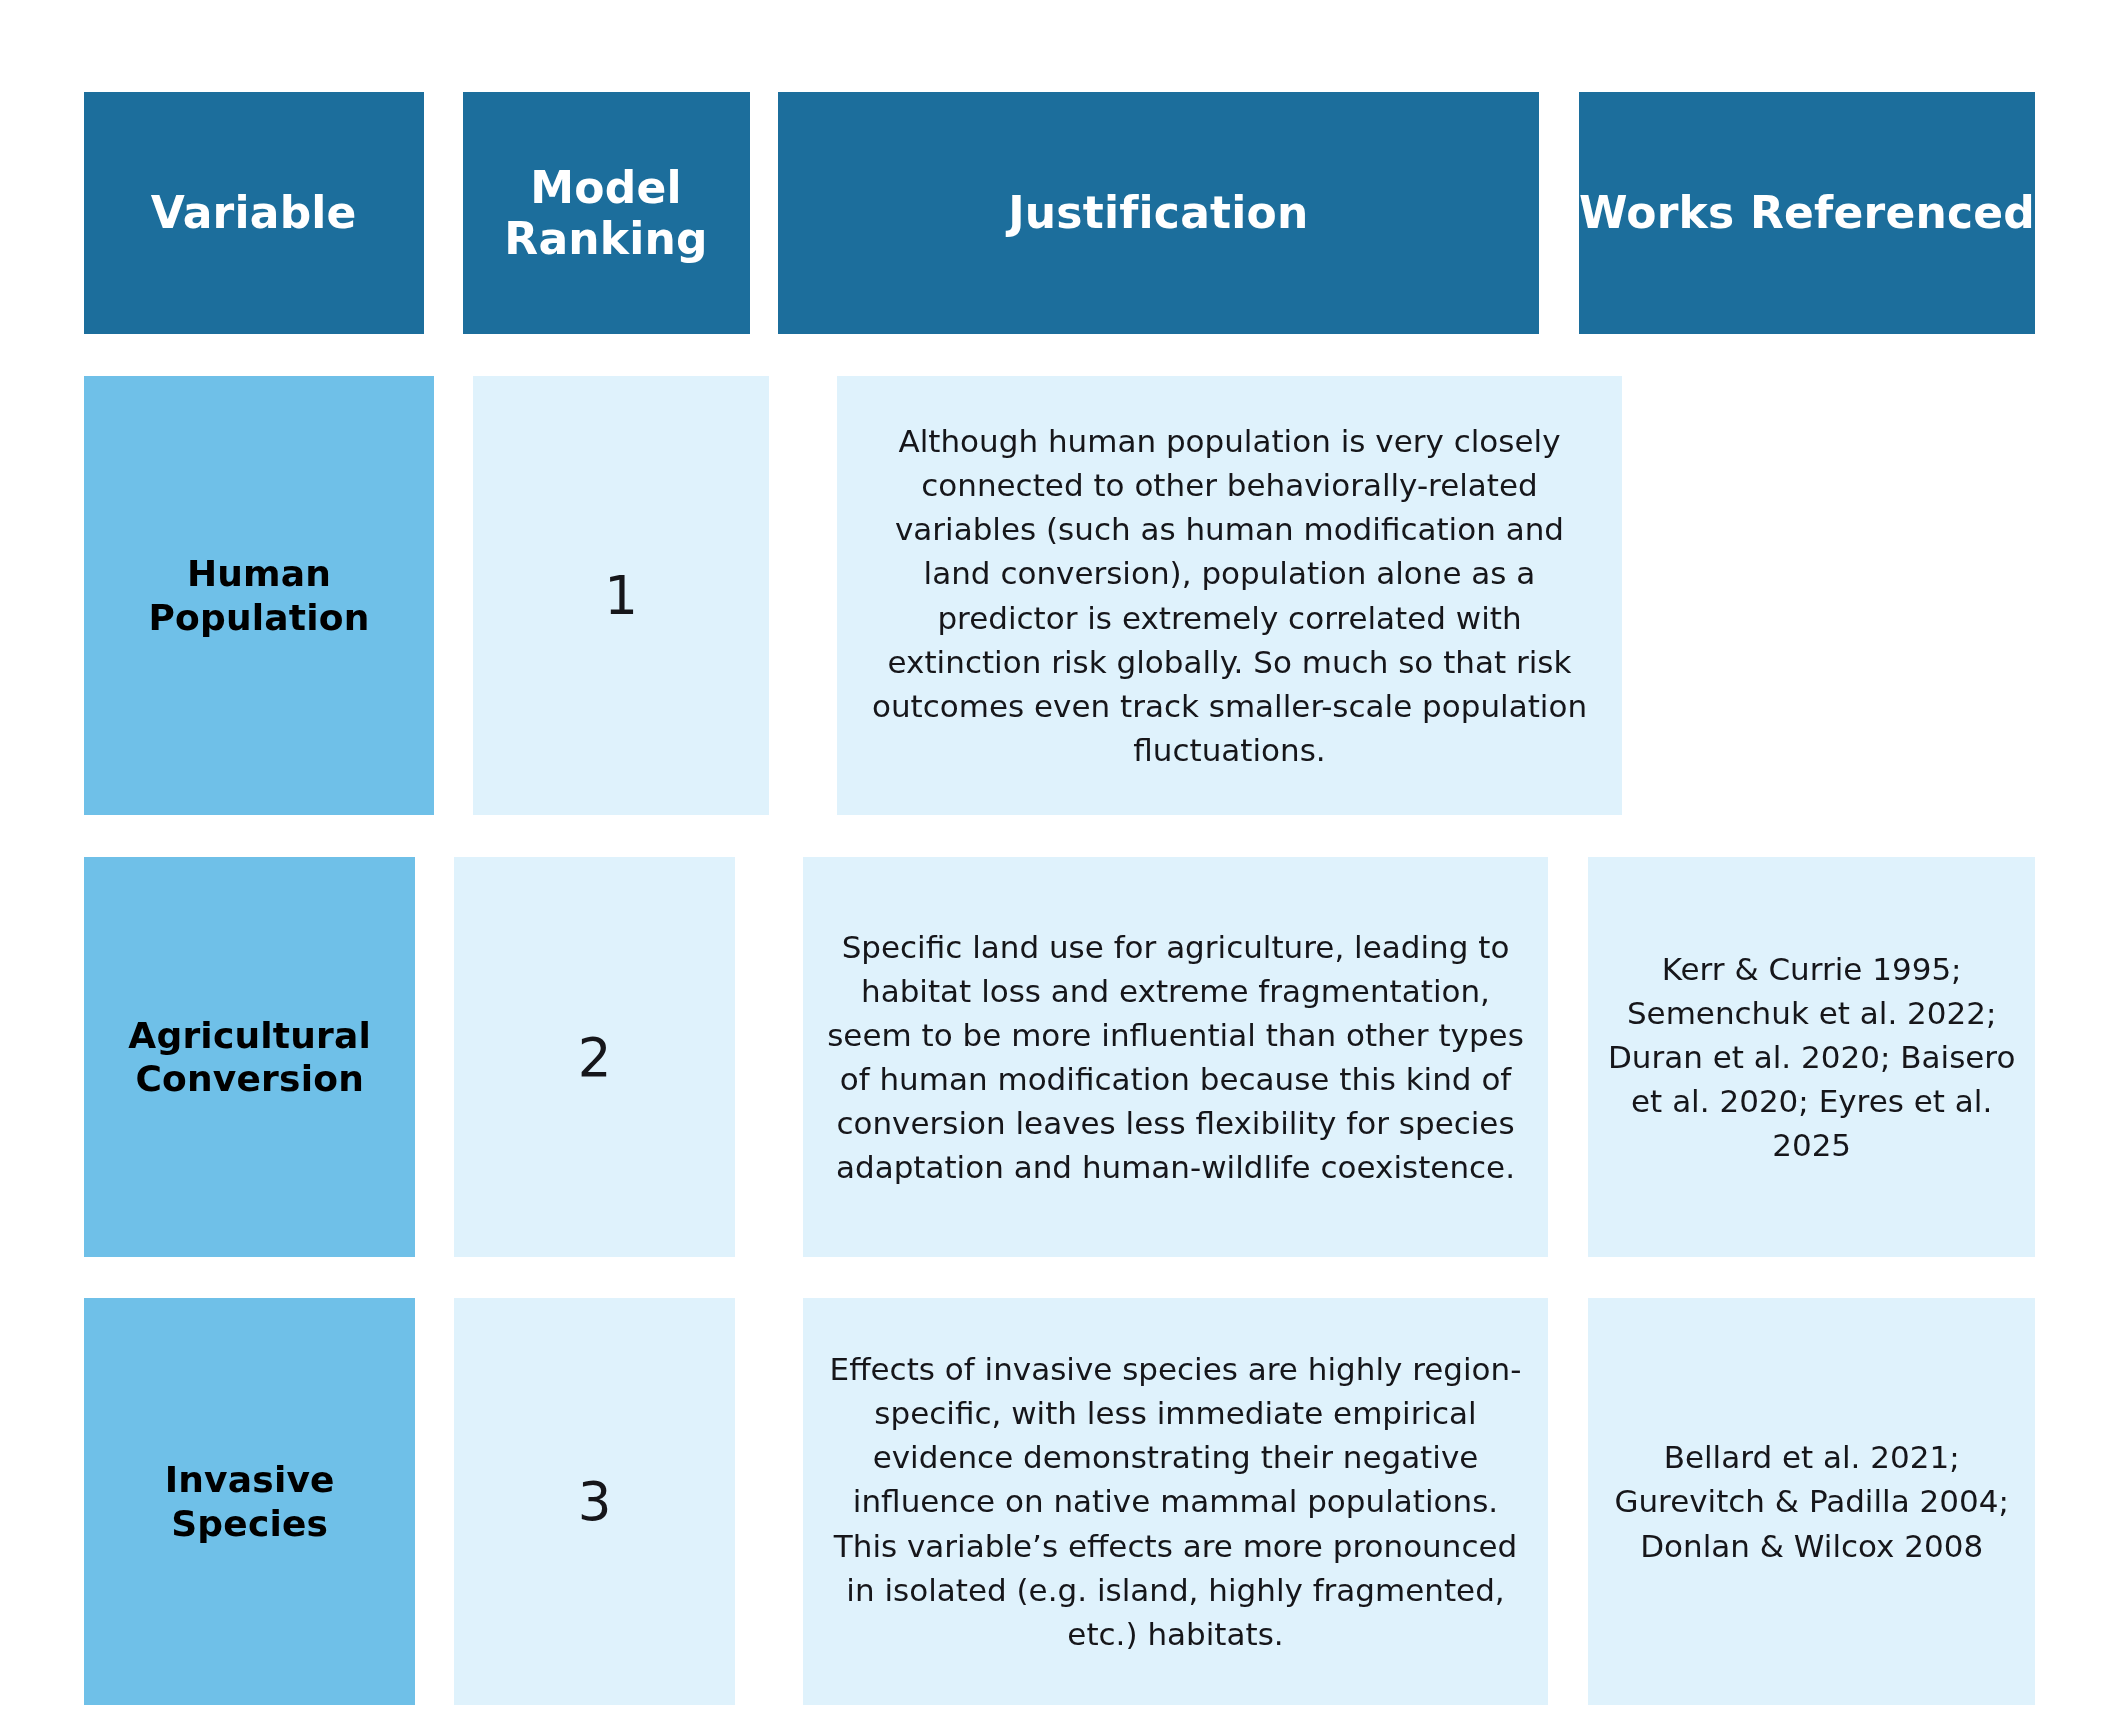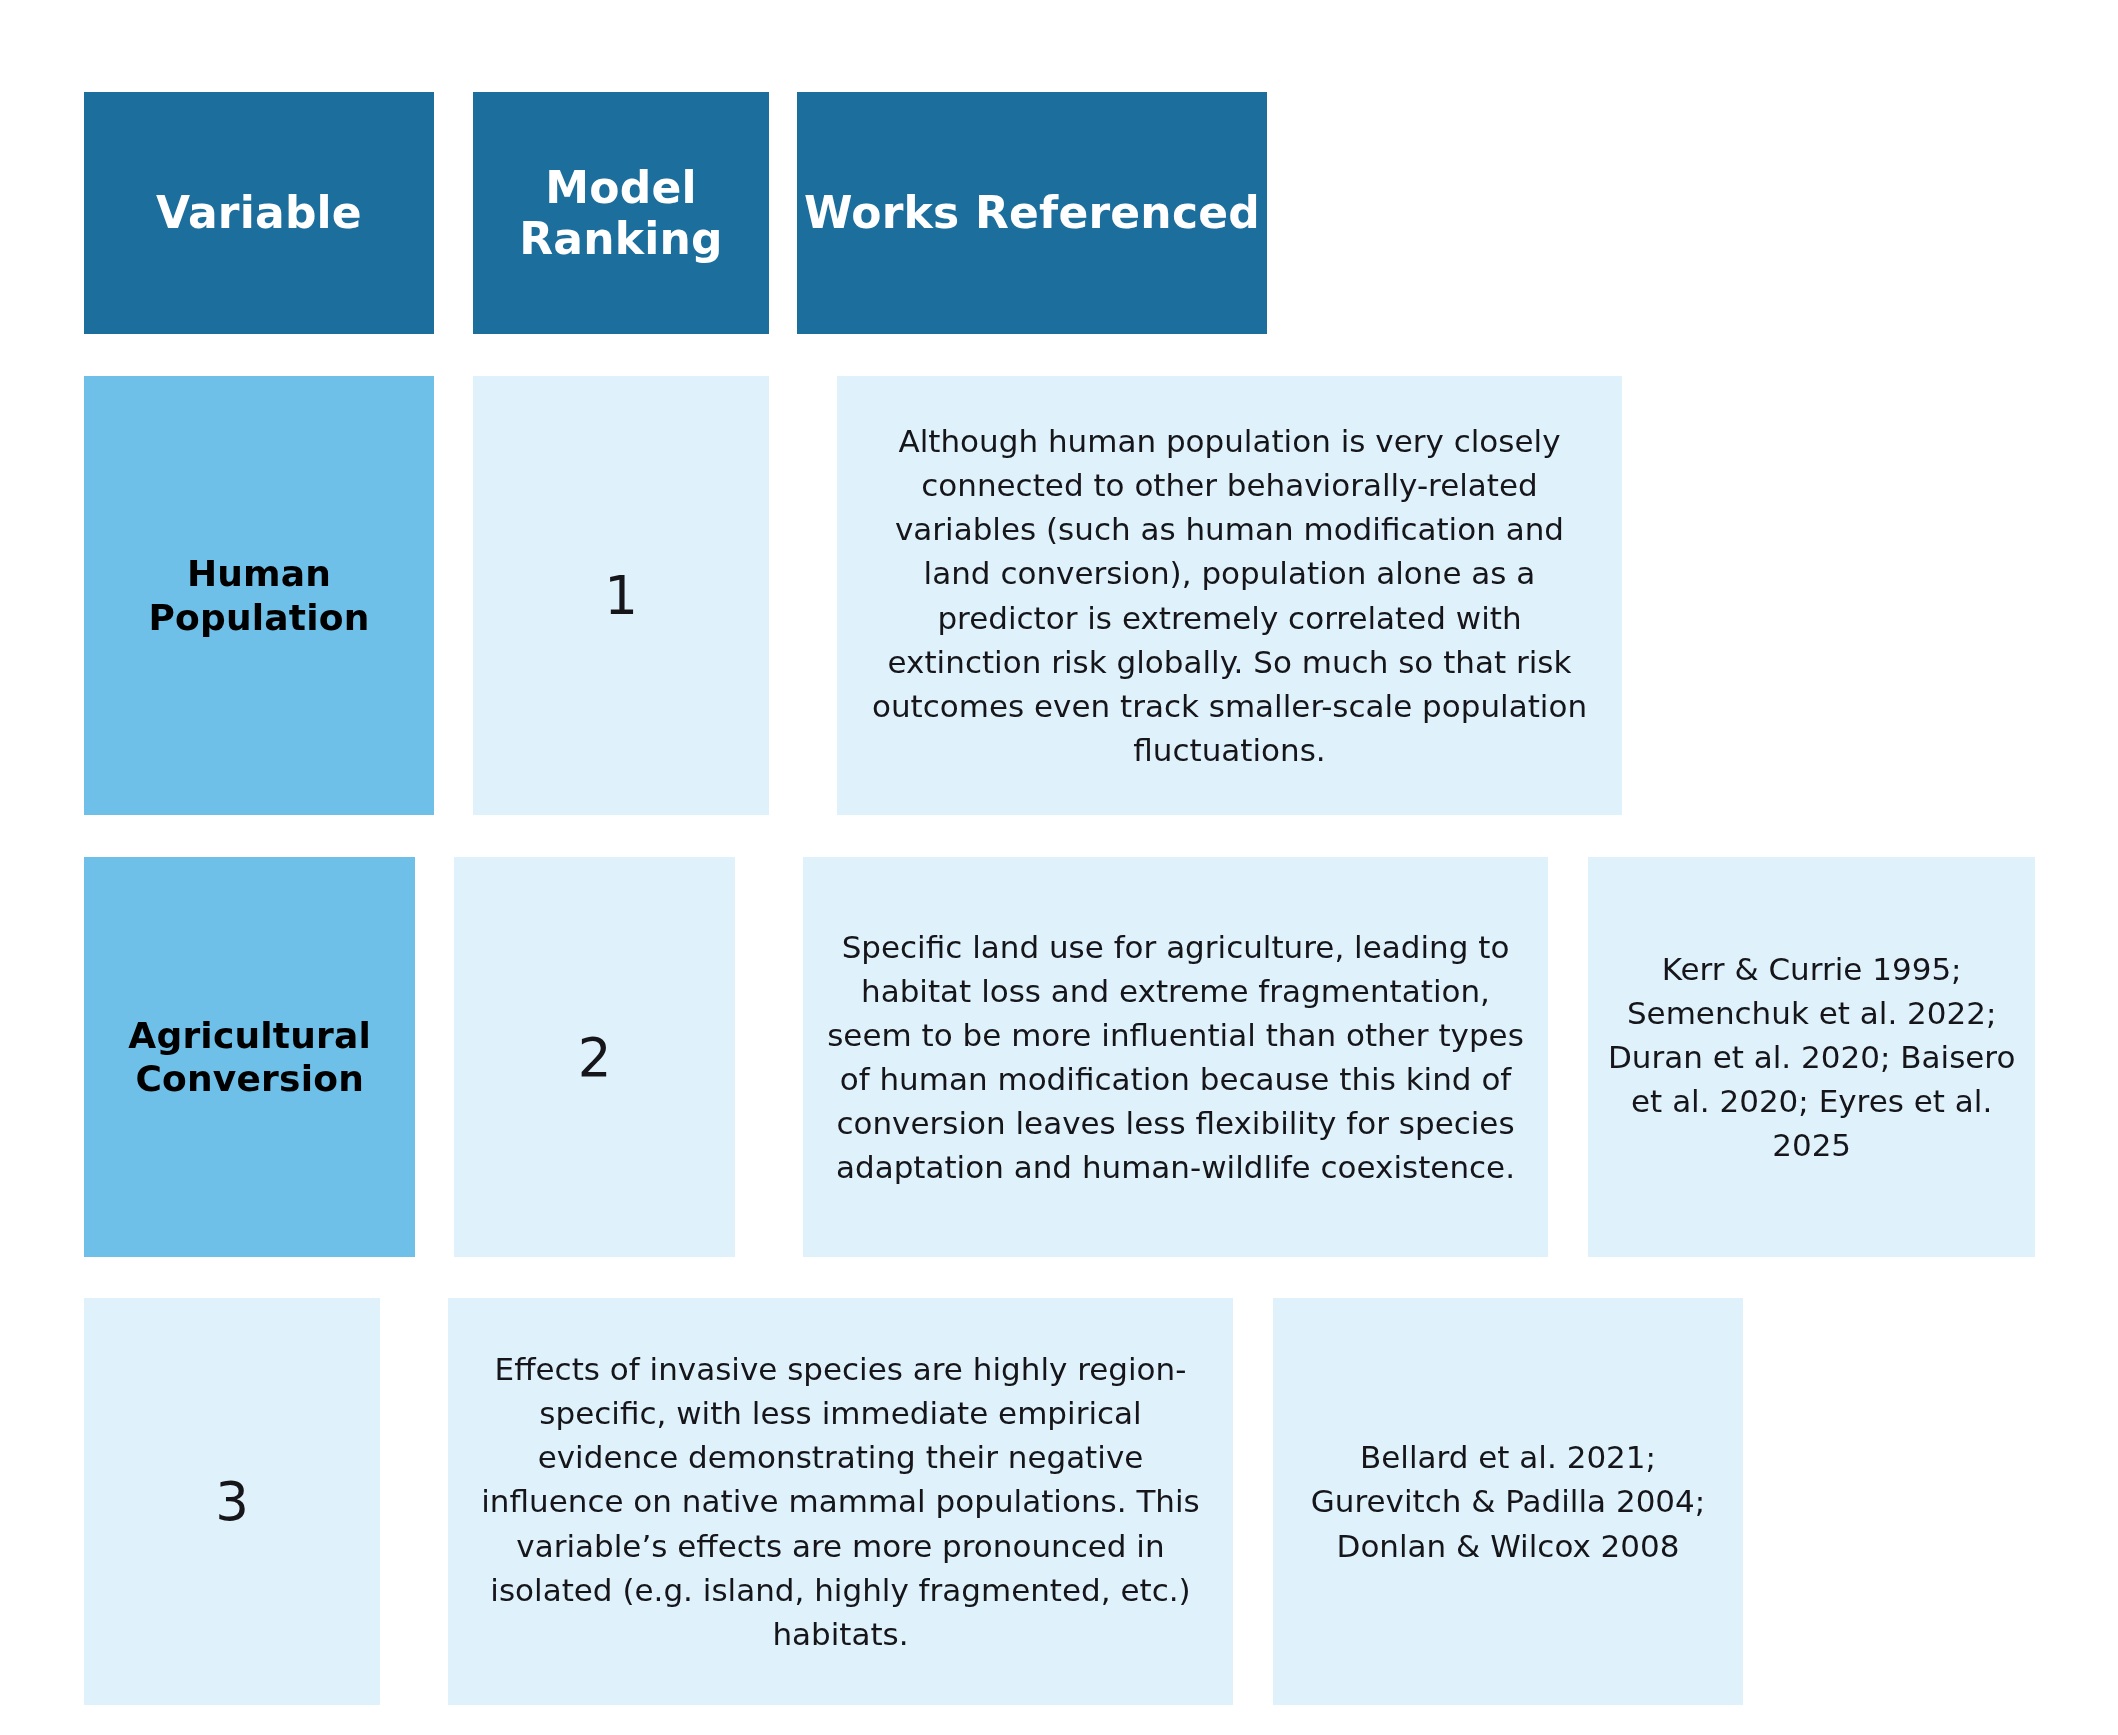--- a/index.html
+++ b/index.html
@@ -94,36 +94,38 @@
   }
 </style>
 </head>
 <body>
 
 <div class="table-wrap">
 
   <div class="row row-header">
     <div class="cell hdr c-variable">Variable</div>
     <div class="cell hdr c-ranking">Model Ranking</div>
+    <div class="cell hdr c-justify">Justification</div>
     <div class="cell hdr c-works">Works Referenced</div>
   </div>
 
   <div class="row row-body-1">
     <div class="cell var-cell c-variable">Human Population</div>
     <div class="cell pale rank-num c-ranking">1</div>
     <div class="cell pale just-text c-justify">Although human population is very closely connected to other behaviorally-related variables (such as human modification and land conversion), population alone as a predictor is extremely correlated with extinction risk globally. So much so that risk outcomes even track smaller-scale population fluctuations.</div>
   </div>
 
   <div class="row row-body-2">
     <div class="cell var-cell c-variable">Agricultural Conversion</div>
     <div class="cell pale rank-num c-ranking">2</div>
     <div class="cell pale just-text c-justify">Specific land use for agriculture, leading to habitat loss and extreme fragmentation, seem to be more influential than other types of human modification because this kind of conversion leaves less flexibility for species adaptation and human-wildlife coexistence.</div>
     <div class="cell pale works-text c-works">Kerr &amp; Currie 1995; Semenchuk et al. 2022; Duran et al. 2020; Baisero et al. 2020; Eyres et al. 2025</div>
   </div>
 
   <div class="row row-body-3">
+    <div class="cell var-cell c-variable">Invasive Species</div>
     <div class="cell pale rank-num c-ranking">3</div>
     <div class="cell pale just-text c-justify">Effects of invasive species are highly region-specific, with less immediate empirical evidence demonstrating their negative influence on native mammal populations. This variable’s effects are more pronounced in isolated (e.g. island, highly fragmented, etc.) habitats.</div>
     <div class="cell pale works-text c-works">Bellard et al. 2021; Gurevitch &amp; Padilla 2004; Donlan &amp; Wilcox 2008</div>
   </div>
 
 </div>
 
 
 </body></html>

